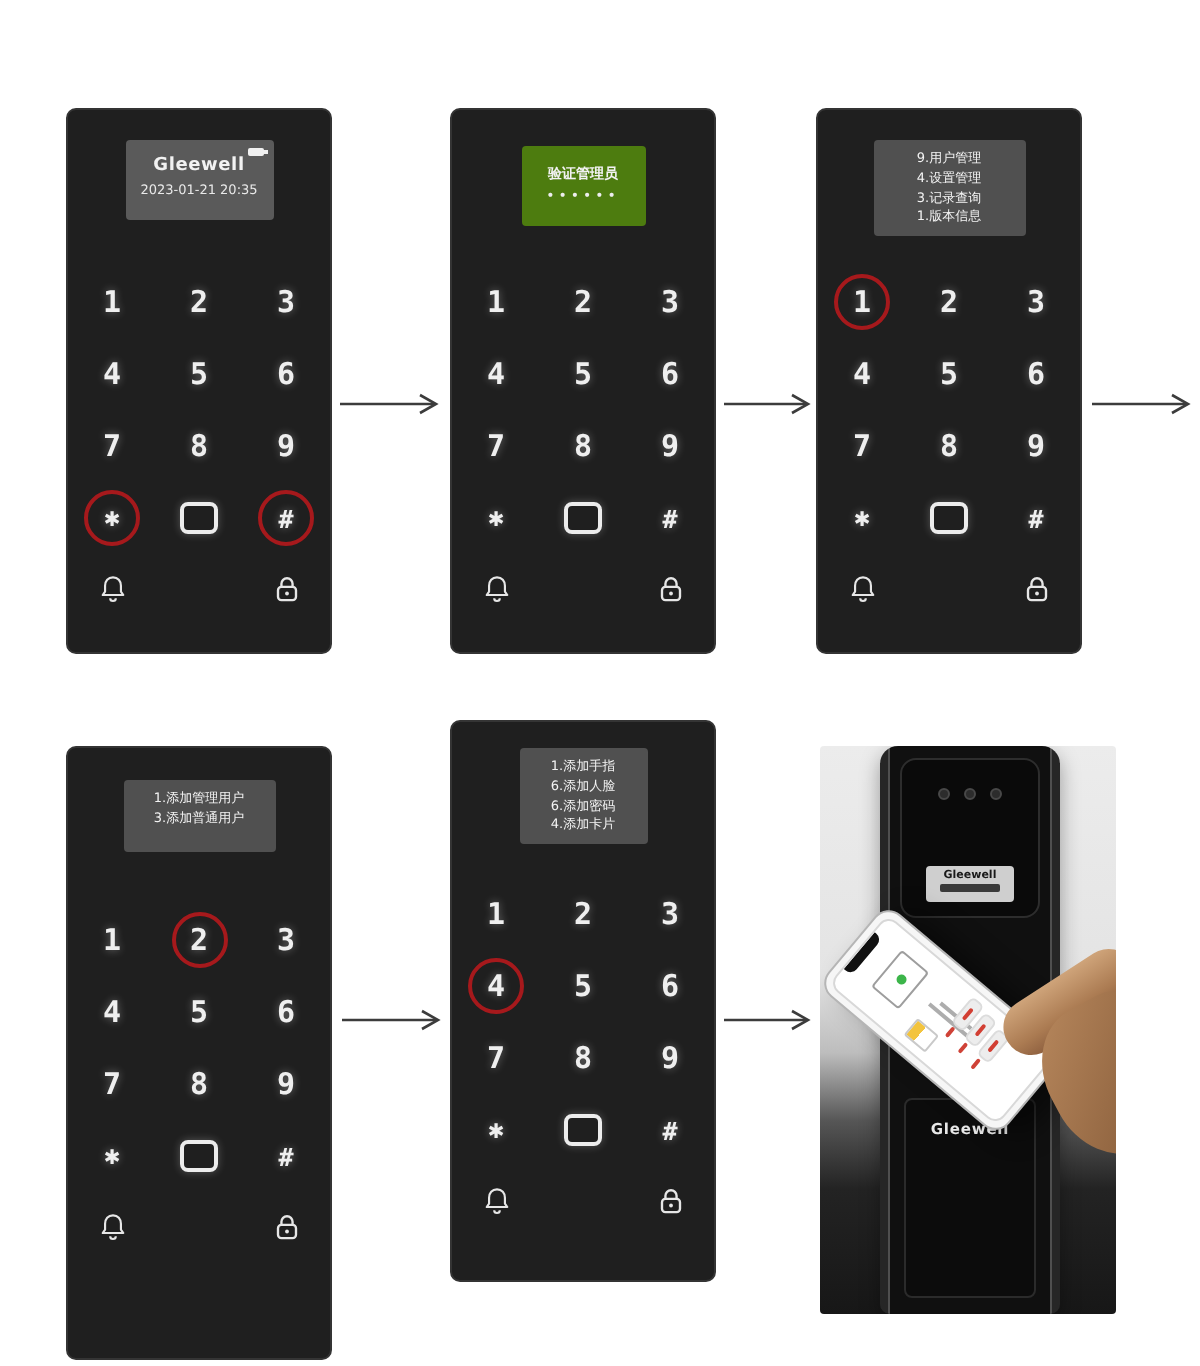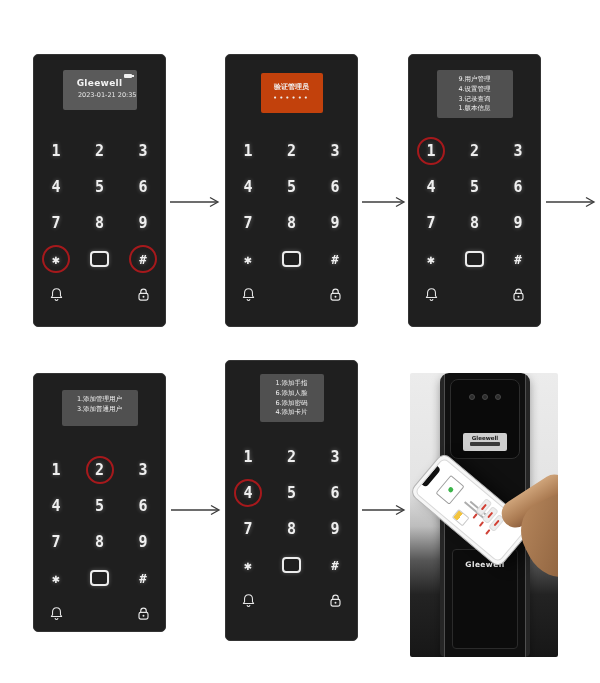--- a/index.html
+++ b/index.html
@@ -4,31 +4,31 @@
 <style>
   html,body{margin:0;padding:0;background:#fff;}
   .canvas{position:relative;width:600px;height:683px;background:#ffffff;overflow:hidden;
           font-family:"DejaVu Sans",sans-serif;padding-left:27px;}
 
   
   .panel{position:absolute;background:#1f1f1f;border:1px solid #343434;border-radius:5px;box-sizing:border-box;}
   .p1{left:33px;top:54px;width:133px;height:273px;}
   .p2{left:225px;top:54px;width:133px;height:273px;}
   .p3{left:408px;top:54px;width:133px;height:273px;}
-  .p4{left:33px;top:373px;width:133px;height:259px;}
+  .p4{left:33px;top:373px;width:133px;height:307px;}
   .p5{left:225px;top:360px;width:133px;height:281px;}
 
   .screen{position:absolute;left:50%;transform:translateX(-50%);background:#525252;border-radius:2px;
           color:#f2f2f2;text-align:center;box-sizing:border-box;}
   .screen1{top:15px;width:74px;height:40px;background:#5a5a5a;padding-top:8px;}
   .screen1 .brand{font-size:9px;font-weight:bold;letter-spacing:.3px;}
-  .screen1 .datetime{font-size:6.5px;margin-top:3px;color:#e9e9e9;white-space:nowrap;text-align:right;}
+  .screen1 .datetime{font-size:6.5px;margin-top:3px;color:#e9e9e9;white-space:nowrap;}
   .battery{position:absolute;top:4px;right:5px;width:8px;height:4px;background:#f0f0f0;border-radius:1px;display:inline-block;}
   .battery .bnub{position:absolute;right:-2px;top:1px;width:1.5px;height:2px;background:#f0f0f0;}
-  .screen2{top:18px;width:62px;height:40px;background:#c2410c;padding-top:9px;}
+  .screen2{top:18px;width:62px;height:40px;background:#4d7c0f;padding-top:9px;}
   .screen2 .vtitle{font-size:7px;font-weight:bold;white-space:nowrap;}
   .screen2 .vdots{font-size:7px;letter-spacing:2px;margin-top:2px;color:#eee;}
   .screen-menu{background:#505050;padding:5px 0 4px 0;}
   .sm3{top:15px;width:76px;height:48px;}
   .sm4{top:16px;width:76px;height:36px;}
   .sm5{top:13px;width:64px;height:48px;}
   .menu-line{font-size:6.5px;line-height:1.5;white-space:nowrap;color:#f3f3f3;text-align:center;}
 
   .keypad{position:absolute;left:4px;right:4px;top:78px;}
   .krow{display:flex;justify-content:space-between;height:36px;align-items:center;}

